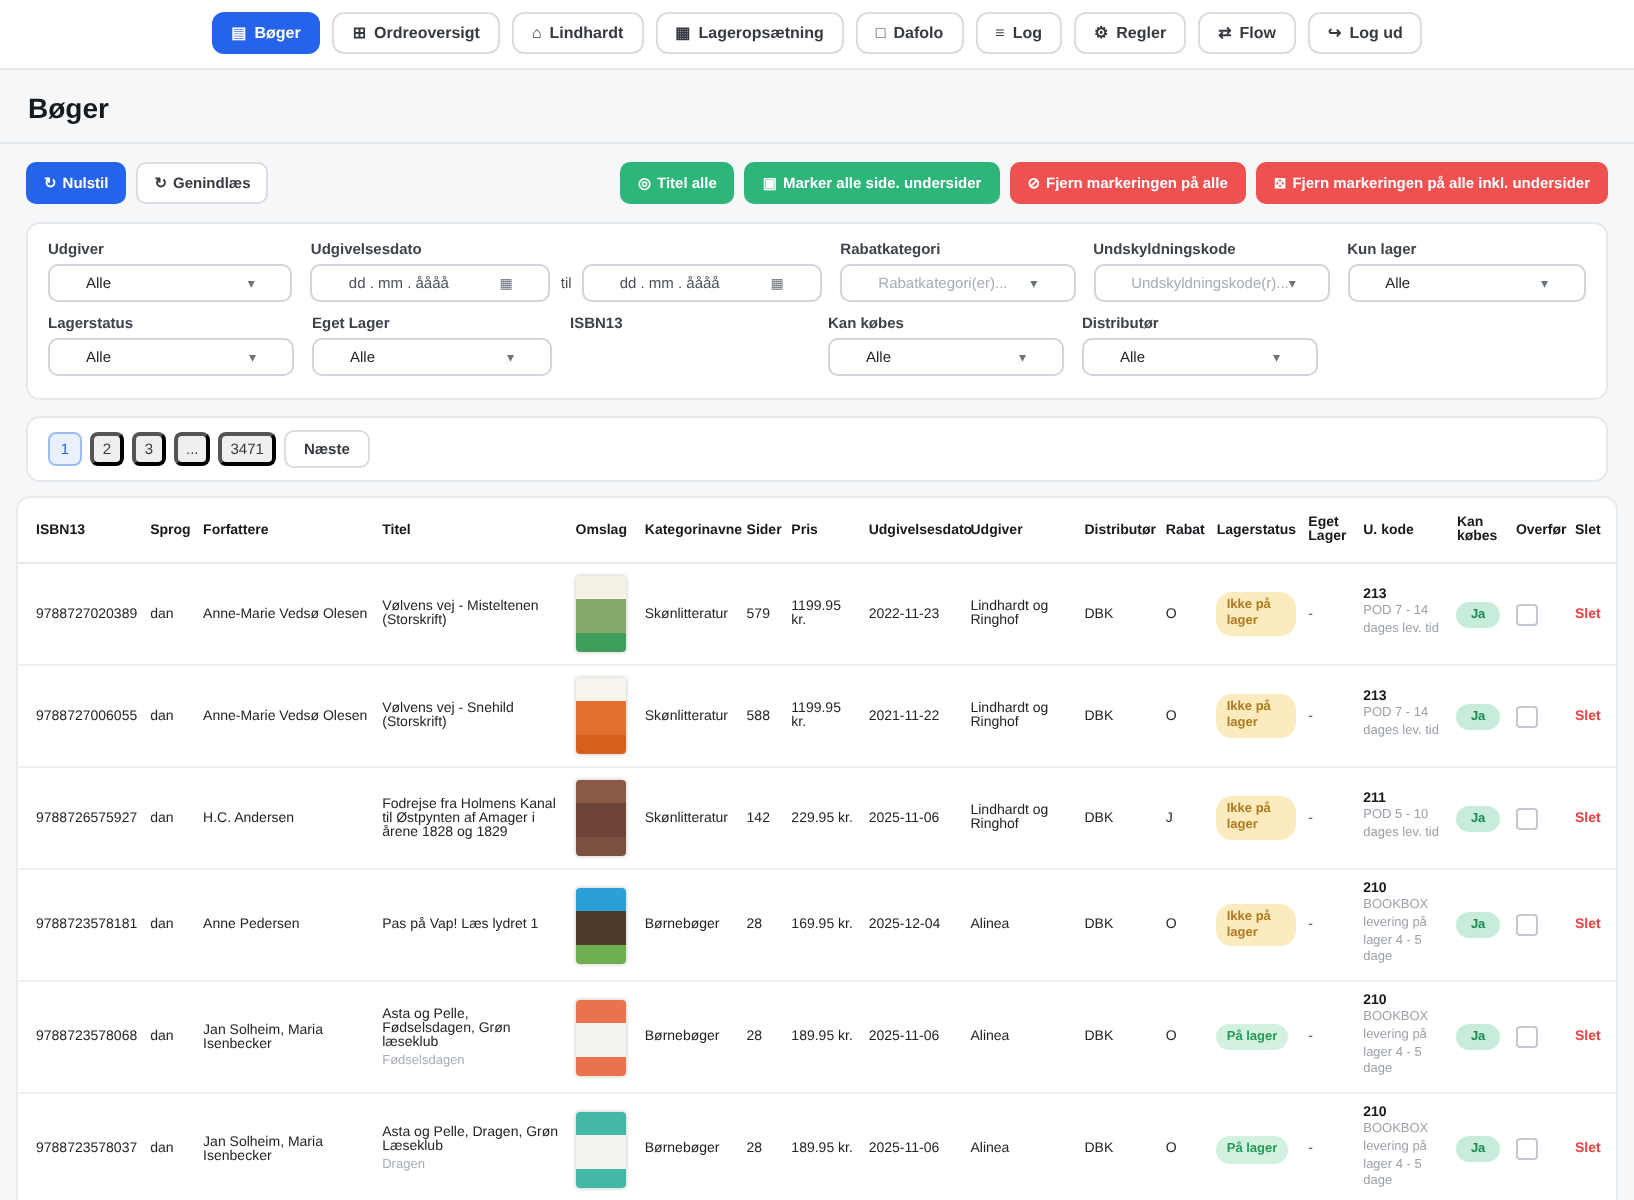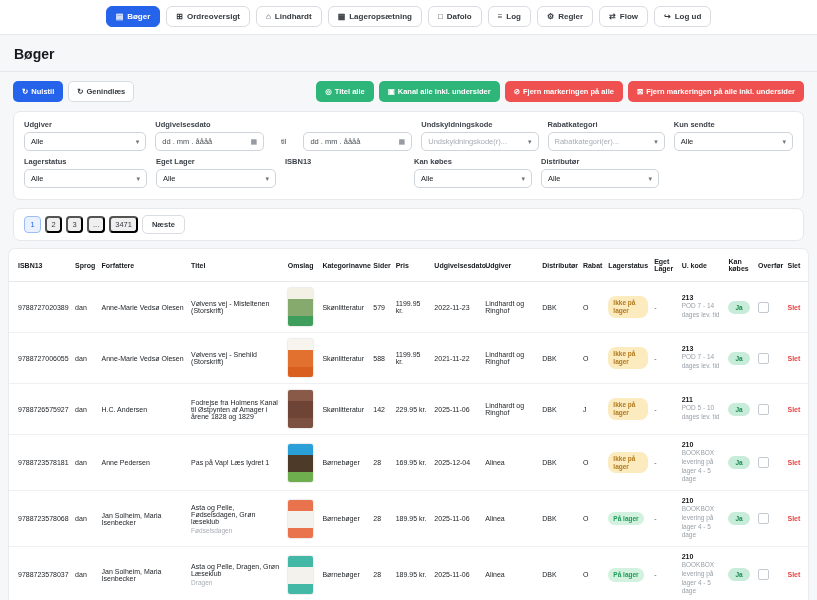--- a/index.html
+++ b/index.html
@@ -29,24 +29,24 @@
   .tgroup { display:flex; gap:5px; }
 
   
   .card { background:#fff; border:1px solid #e6e9ec; border-radius:7px; margin:0 13px; }
   .filters { padding:8px 10px 11px; }
   .frow { display:flex; gap:9px; margin-top:6px; }
   .frow:first-child { margin-top:0; }
   .field { display:flex; flex-direction:column; }
   .field label { font-size:7.5px; color:#3d434b; margin-bottom:3px; font-weight:bold; }
   .ctl { height:19px; border:1px solid #cfd4da; border-radius:5px; background:#fff; font-size:7.5px;
-         display:flex; align-items:center; justify-content:space-between; padding:0 6px; color:#212529; cursor:pointer; }
+         display:flex; align-items:center; justify-content:space-between; padding:0 18px; color:#212529; cursor:pointer; }
   .ctl .caret { color:#6c757d; font-size:7px; }
   .ctl.placeholder { color:#a6adb5; }
-  .dategroup { display:flex; align-items:center; gap:17px; }
+  .dategroup { display:flex; align-items:center; gap:5px; }
   .til { font-size:7.5px; color:#495057; padding-top:0; }
 
   
   .pagebar { margin-top:8px; padding:6px 10px; display:flex; justify-content:space-between; align-items:center; }
   .pb-left { display:flex; align-items:center; gap:7px; font-size:7.5px; color:#343a40; }
   .perside { background:#e6e8ec; border:1px solid #dcdfe4; border-radius:4px; font-size:7.5px; padding:3px 6px;
              display:flex; gap:10px; align-items:center; cursor:pointer; }
   .pb-right { display:flex; align-items:center; gap:4px; }
   .pg { min-width:17px; height:17px; display:flex; align-items:center; justify-content:center; font-size:7.5px;
         color:#343a40; border-radius:4px; padding:0 4px; cursor:pointer; }
@@ -129,21 +129,21 @@
         <span>Genindlæs</span>
       </button>
     </div>
   <div class="tgroup">
       <button class="btn btn-green">
         <span class="ic">◎</span>
         <span>Titel alle</span>
       </button>
       <button class="btn btn-green">
         <span class="ic">▣</span>
-        <span>Kanal alle inkl. undersider</span>
+        <span>Marker alle side. undersider</span>
       </button>
       <button class="btn btn-red">
         <span class="ic">⊘</span>
         <span>Fjern markeringen på alle</span>
       </button>
       <button class="btn btn-red">
         <span class="ic">⊠</span>
         <span>Fjern markeringen på alle inkl. undersider</span>
       </button>
     </div>
@@ -166,35 +166,35 @@
             <span class="caret">▦</span>
           </div>
           <span class="til">til</span>
           <div class="ctl" style="width: 120px;">
             <span style="color: rgb(73, 80, 87);">dd . mm . åååå</span>
             <span class="caret">▦</span>
           </div>
         </div>
       </div>
       <div class="field" style="width: 118px;">
+        <label>Rabatkategori</label>
+        <div class="ctl placeholder">
+          <span>Rabatkategori(er)...</span>
+          <span class="caret">▾</span>
+        </div>
+      </div>
+      <div class="field" style="width: 118px;">
         <label>Undskyldningskode</label>
         <div class="ctl placeholder">
           <span>Undskyldningskode(r)...</span>
           <span class="caret">▾</span>
         </div>
       </div>
-      <div class="field" style="width: 118px;">
-        <label>Rabatkategori</label>
-        <div class="ctl placeholder">
-          <span>Rabatkategori(er)...</span>
-          <span class="caret">▾</span>
-        </div>
-      </div>
       <div class="field" style="width: 120px;">
-        <label>Kun sendte</label>
+        <label>Kun lager</label>
         <div class="ctl">
           <span>Alle</span>
           <span class="caret">▾</span>
         </div>
       </div>
     </div>
   <div class="frow">
       <div class="field" style="width: 123px;">
         <label>Lagerstatus</label>
         <div class="ctl">

